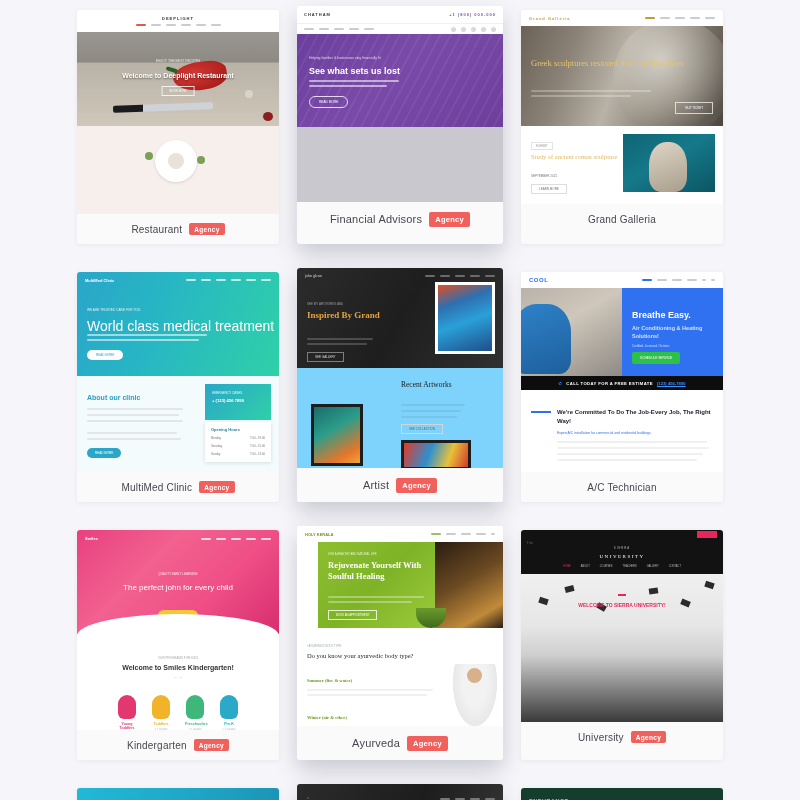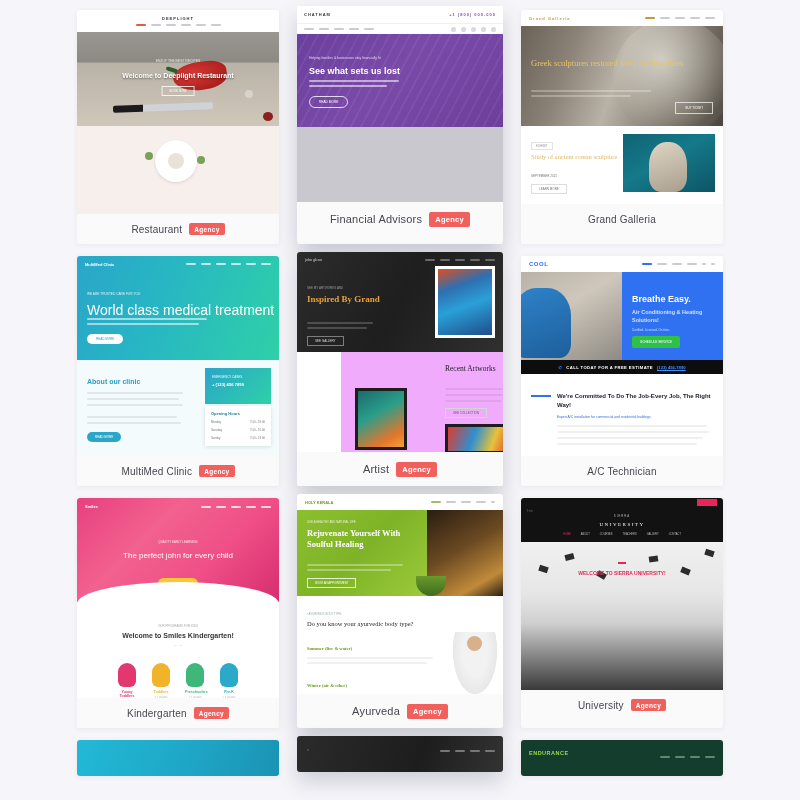--- a/index.html
+++ b/index.html
@@ -9,21 +9,21 @@
     font-family: "Liberation Sans", sans-serif;
     overflow: hidden;
   }
   .grid {
     display: grid;
     grid-template-columns: repeat(3, 222px);
     justify-content: center;
     column-gap: 0px;
     padding-top: 10px;
   }
-  .cell { display: flex; justify-content: center; padding-bottom: 12px; }
+  .cell { display: flex; justify-content: center; padding-bottom: 28px; }
   .card {
     width: 202px;
     background: #fafafb;
     border-radius: 3px;
     box-shadow: 0 1px 5px rgba(40,40,80,.08);
     overflow: hidden;
     display: flex; flex-direction: column;
   }
   .card.raised {
     width: 206px;
@@ -110,21 +110,21 @@
   .c4-box{position:absolute;right:8px;top:8px;width:66px;height:36px;background:linear-gradient(135deg,#2aa6c9,#2fd0a8);}
   .c4-card{position:absolute;right:8px;top:46px;width:66px;height:40px;background:#fff;box-shadow:0 1px 4px rgba(0,0,0,.12);}
 
   
   .c5-hero{height:100px;background:linear-gradient(120deg,#2c2c2c 0%,#1e1e1e 50%,#303030 100%);position:relative;overflow:hidden;}
   .c5-title{position:absolute;left:10px;top:34px;color:#e5a23c;font-size:9px;line-height:1.25;
      font-family:"Liberation Serif",serif;font-weight:bold;}
   .c5-art{position:absolute;right:8px;top:14px;width:60px;height:72px;background:#fff;padding:3px;}
   .c5-art i{display:block;width:100%;height:100%;
      background:linear-gradient(160deg,#e04f20 0%, #2e6fb0 28%, #2aa0d8 55%, #1f4d8a 100%);}
-  .c5-low{height:100px;background:#f0abfc;position:relative;margin-left:44px;}
+  .c5-low{height:100px;background:#7dd3fc;position:relative;}
   .c5-h2{position:absolute;left:104px;top:12px;color:#222;font-size:7.5px;line-height:1.3;
      font-family:"Liberation Serif",serif;}
   .c5-f1{position:absolute;left:14px;top:36px;width:52px;height:62px;background:#1d1d1d;padding:3px;}
   .c5-f1 i{display:block;width:100%;height:100%;
      background:linear-gradient(150deg,#1b6b6b 0%, #2b9d8a 40%, #e5762a 80%, #f0a33a 100%);}
   .c5-f2{position:absolute;left:104px;top:72px;width:70px;height:30px;background:#1d1d1d;padding:3px;}
   .c5-f2 i{display:block;width:100%;height:100%;
      background:linear-gradient(110deg,#e03a2a 0%, #2f8fd0 40%, #e8c13a 70%, #d33a2a 100%);}
 
   
@@ -154,21 +154,21 @@
   .c7-low{height:96px;background:#fff;position:relative;text-align:center;padding-top:22px;}
   .c7-h2{color:#333;font-size:7px;font-weight:bold;}
   .kids{display:flex;justify-content:center;gap:14px;margin-top:16px;}
   .kid{width:20px;}
   .kid i{display:block;width:18px;height:24px;border-radius:9px 9px 6px 6px;margin:0 auto;}
   .kid u{display:block;font-size:3.6px;margin-top:3px;text-decoration:none;font-weight:bold;}
 
   
   .c8-nav{height:16px;background:#fff;display:flex;align-items:center;justify-content:space-between;padding:0 8px;}
   .c8-hero{height:86px;display:flex;position:relative;}
-  .c8-green{width:63%;background:linear-gradient(135deg,#8cbf2f 0%,#7fb327 50%,#9ccb3c 100%);position:relative;}
+  .c8-green{width:63%;background:linear-gradient(135deg,#8cbf2f 0%,#7fb327 50%,#9ccb3c 100%);position:relative;margin-left:21px;}
   .c8-photo{width:37%;background:linear-gradient(150deg,#2a1d12 0%, #6b4a22 45%, #c08a3a 80%, #2b1d12 100%);}
   .c8-h1{position:absolute;left:10px;top:18px;color:#fff;font-size:8.5px;line-height:1.3;
      font-family:"Liberation Serif",serif;font-weight:bold;}
   .c8-bowl{position:absolute;left:58%;top:66px;width:30px;height:20px;border-radius:0 0 15px 15px;
      background:linear-gradient(180deg,#6a9a2c,#3f6b1c);}
   .c8-low{height:98px;background:#fff;position:relative;padding:16px 10px 0 10px;}
   .c8-h2{color:#2a2a2a;font-size:6.5px;font-family:"Liberation Serif",serif;}
   .c8-item{margin-top:9px;}
   .c8-item b{color:#6f9b22;font-size:4.6px;font-family:"Liberation Serif",serif;}
   .c8-yogi{position:absolute;right:6px;bottom:0;width:44px;height:62px;

